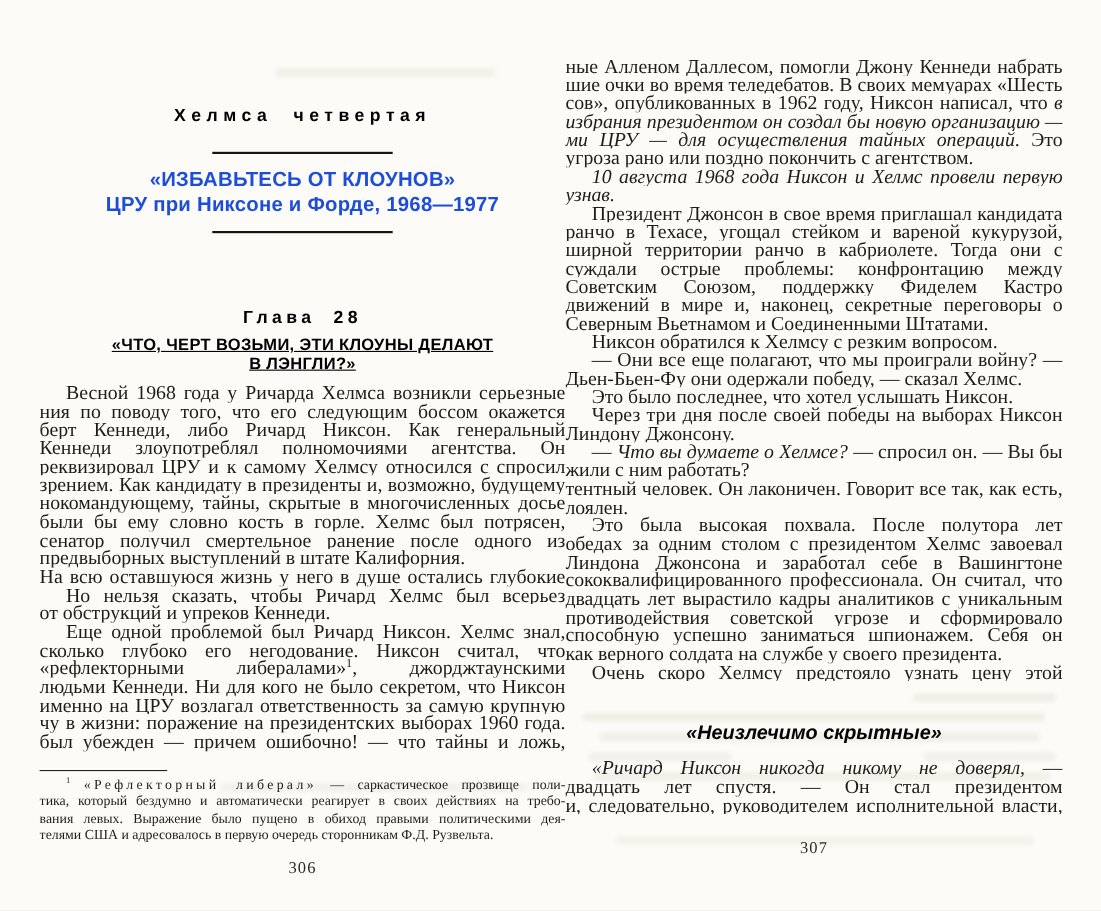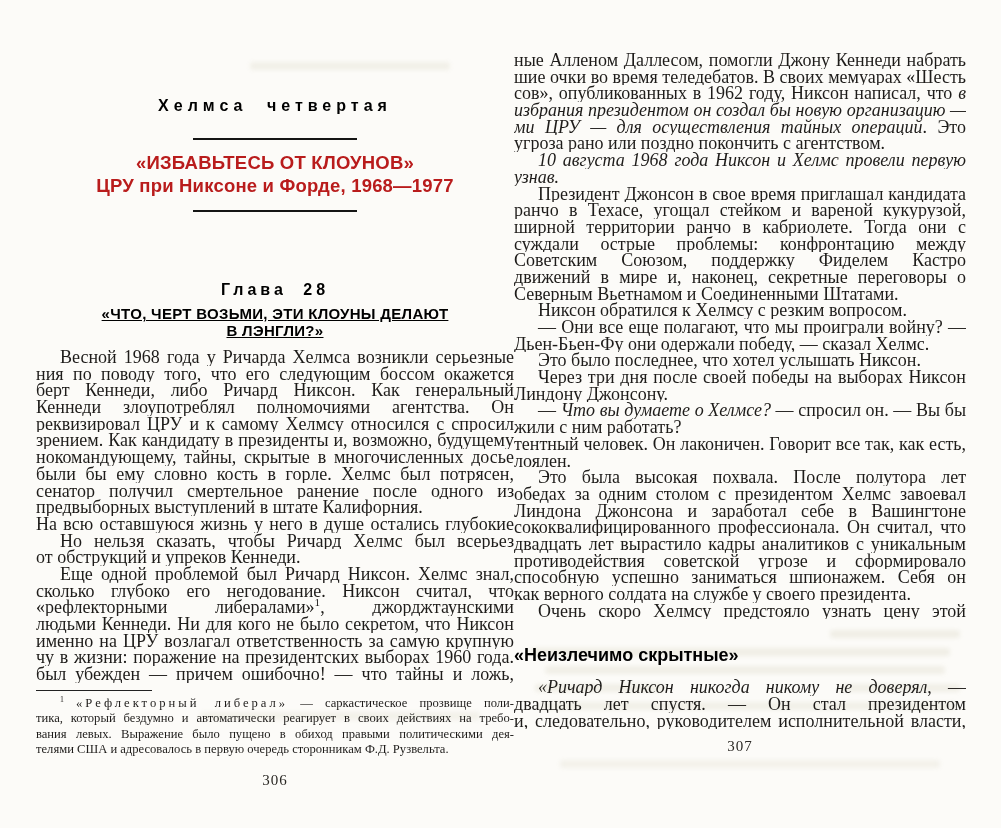--- a/index.html
+++ b/index.html
@@ -17,21 +17,21 @@
   
   .part-label{
     margin-top:96px;text-align:center;
     font-family:"Liberation Sans", sans-serif;font-weight:700;
     font-size:16px;line-height:20px;letter-spacing:5px;word-spacing:10px;color:#000;
   }
   .rule{width:164px;margin:22px auto 0 auto;border-top:2px solid #151515;height:0;}
   .rule.r2{margin-top:13px;}
   .part-title{
     text-align:center;font-family:"Liberation Sans", sans-serif;font-weight:700;
-    font-size:18.5px;line-height:23px;color:#b91c1c;letter-spacing:0.2px;
+    font-size:18.5px;line-height:23px;color:#1d4ed8;letter-spacing:0.2px;
   }
   .part-title.l1{margin-top:11px;}
   .chapter-label{
     margin-top:68px;text-align:center;
     font-family:"Liberation Sans", sans-serif;font-weight:700;
     font-size:16px;line-height:20px;letter-spacing:4px;word-spacing:8px;color:#000;
   }
   .chapter-title{
     margin-top:5px;text-align:center;
     font-family:"Liberation Sans", sans-serif;font-weight:700;
@@ -47,37 +47,37 @@
     line-height:var(--lh);height:var(--lh);overflow:hidden;
     text-align:justify;
   }
   .line:not(.last)::after{content:"";display:inline-block;width:100%;height:0;}
   .line.first{text-indent:24px;}
   .it{font-style:italic;}
   sup{font-size:62%;line-height:0;vertical-align:super;}
   .spaced{letter-spacing:3px;}
 
   
-  .footnote{margin-top:7px;}
+  .footnote{margin-top:17px;}
   .fn-rule{width:116px;border-top:1.5px solid #222;height:0;margin:0 0 5px 0;}
   .footnote .body-text{--lh:15.4px;font-size:12.6px;margin-top:0;}
 
   
   .section-heading{
-    margin-top:26px;
-    font-family:"Liberation Sans", sans-serif;font-weight:700;
-    font-size:18px;line-height:20px;color:#000;
+    margin-top:37px;text-align:center;
+    font-family:"Liberation Sans", sans-serif;font-weight:700;
+    font-size:18px;line-height:20px;color:#000;font-style:italic;
   }
   .page-right .body-text.after-heading{margin-top:14px;}
 
   .page-number{
     text-align:center;font-size:15px;color:#2a2824;letter-spacing:1px;
   }
   .page-left .page-number{margin-top:15px;}
-  .page-right .page-number{margin-top:9px;}
+  .page-right .page-number{margin-top:23px;}
 
   
   .bleed{
     position:absolute;border-radius:3px;
     filter:blur(2px);pointer-events:none;
   }
 </style>
 </head>
 <body>
 

